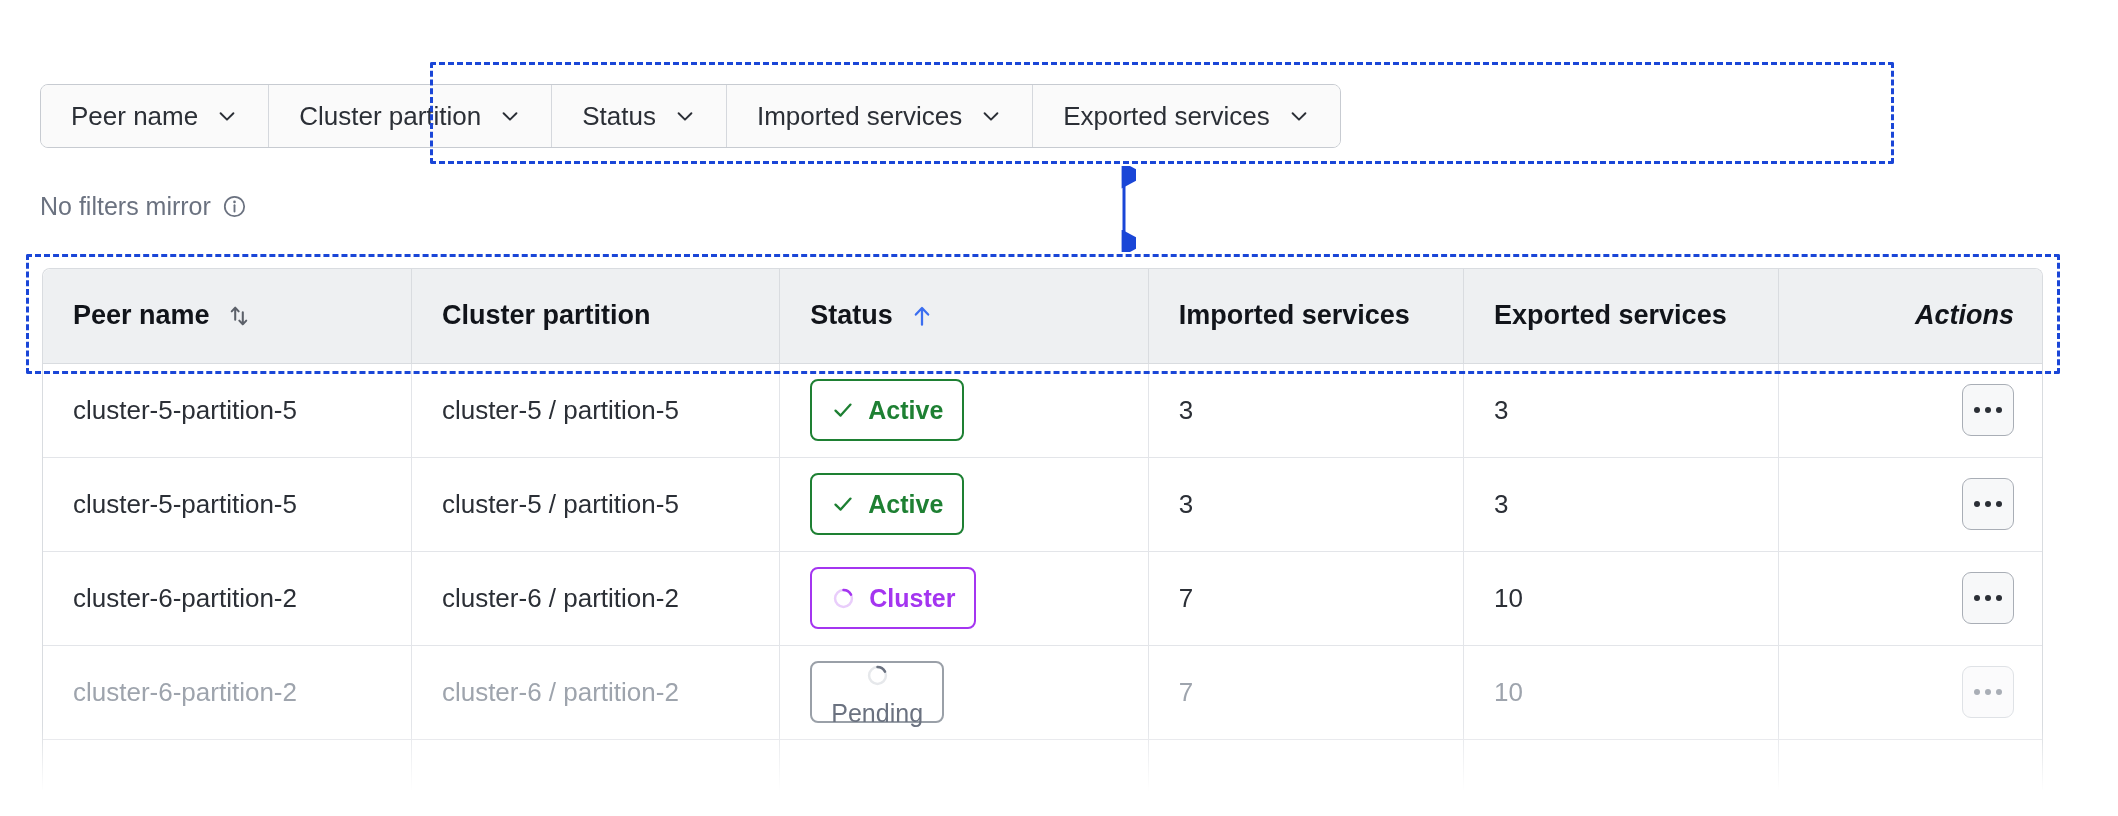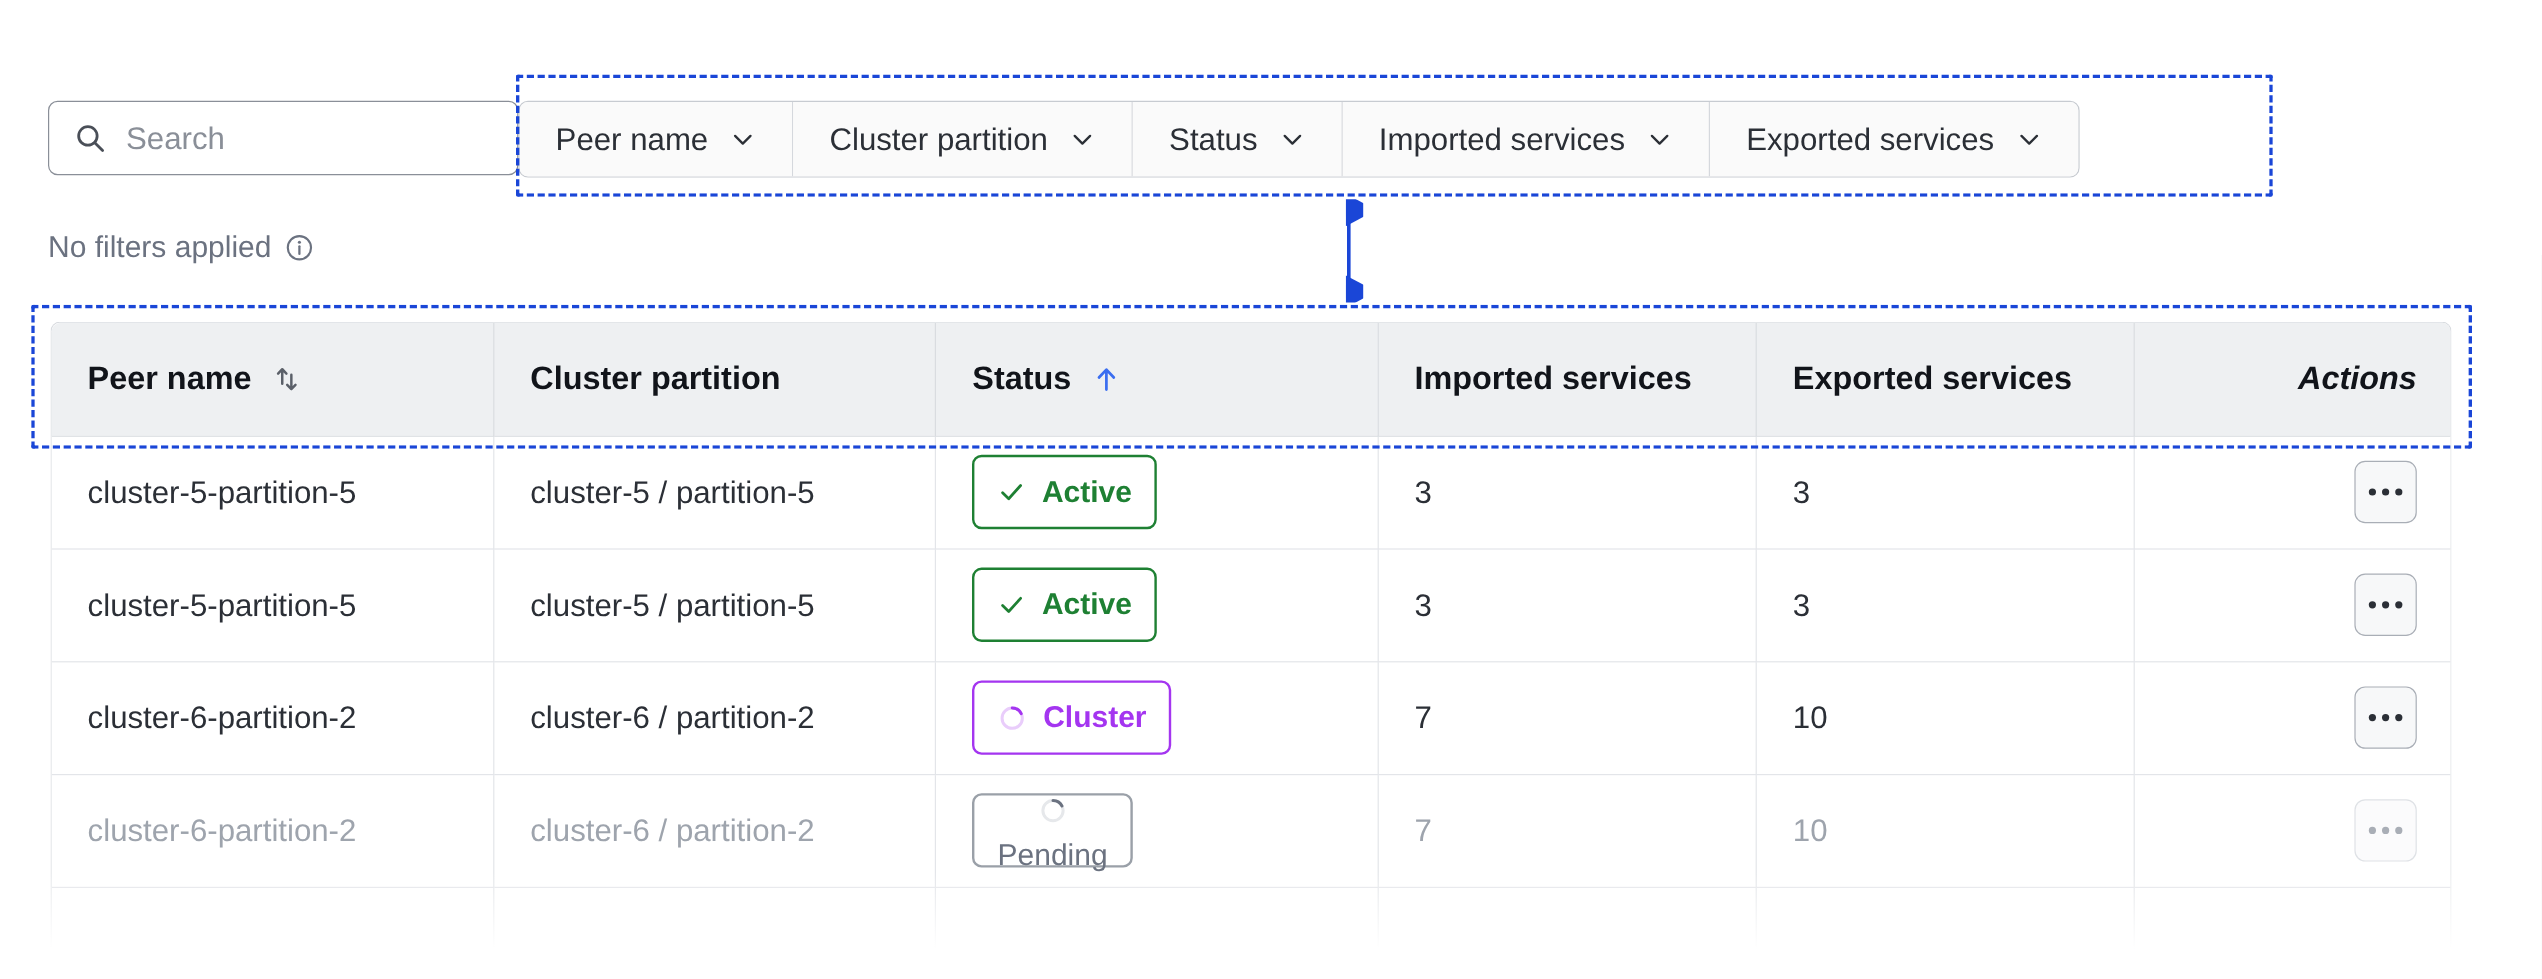--- a/index.html
+++ b/index.html
@@ -208,27 +208,20 @@
       </marker>
       <marker id="ahD" markerWidth="9" markerHeight="9" refX="4.5" refY="7.6" orient="auto">
         <path d="M4.5 0 L9 8.4 L0 8.4 Z" fill="#1a46d7"></path>
       </marker>
     </defs>
     <line x1="12" y1="9" x2="12" y2="77" stroke="#1a46d7" stroke-width="3" marker-start="url(#ahU)" marker-end="url(#ahD)"></line>
   </svg>
 
   <div class="toolbar">
 
-    <div class="search-box">
-      <svg class="search-icon" width="28" height="28" viewBox="0 0 24 24" fill="none">
-        <circle cx="10.5" cy="10.5" r="6.6" stroke="#4a4f58" stroke-width="2"></circle>
-        <line x1="15.4" y1="15.4" x2="21" y2="21" stroke="#4a4f58" stroke-width="2" stroke-linecap="round"></line>
-      </svg>
-      <span class="search-placeholder">Search</span>
-    </div>
 
     <div class="filter-group">
 
       <div class="filter-pill">
         <span class="pill-label">Peer name</span>
         <svg class="chev" width="22" height="22" viewBox="0 0 24 24" fill="none">
           <path d="M5 9 L12 16 L19 9" stroke="#2b2f36" stroke-width="2.1" stroke-linecap="round" stroke-linejoin="round"></path>
         </svg>
       </div>
 
@@ -257,21 +250,21 @@
         <span class="pill-label">Exported services</span>
         <svg class="chev" width="22" height="22" viewBox="0 0 24 24" fill="none">
           <path d="M5 9 L12 16 L19 9" stroke="#2b2f36" stroke-width="2.1" stroke-linecap="round" stroke-linejoin="round"></path>
         </svg>
       </div>
 
     </div>
   </div>
 
   <div class="nofilters">
-    <span class="nofilters-label">No filters applied</span>
+    <span class="nofilters-label">No filters mirror</span>
     <svg width="25" height="25" viewBox="0 0 24 24" fill="none">
       <circle cx="12" cy="12" r="9.3" stroke="#6b7280" stroke-width="1.7"></circle>
       <circle cx="12" cy="7.6" r="1.25" fill="#6b7280"></circle>
       <line x1="12" y1="10.8" x2="12" y2="16.9" stroke="#6b7280" stroke-width="1.8" stroke-linecap="round"></line>
     </svg>
   </div>
 
   <div class="table-wrap">
     <table class="peer-table">
       <colgroup>

